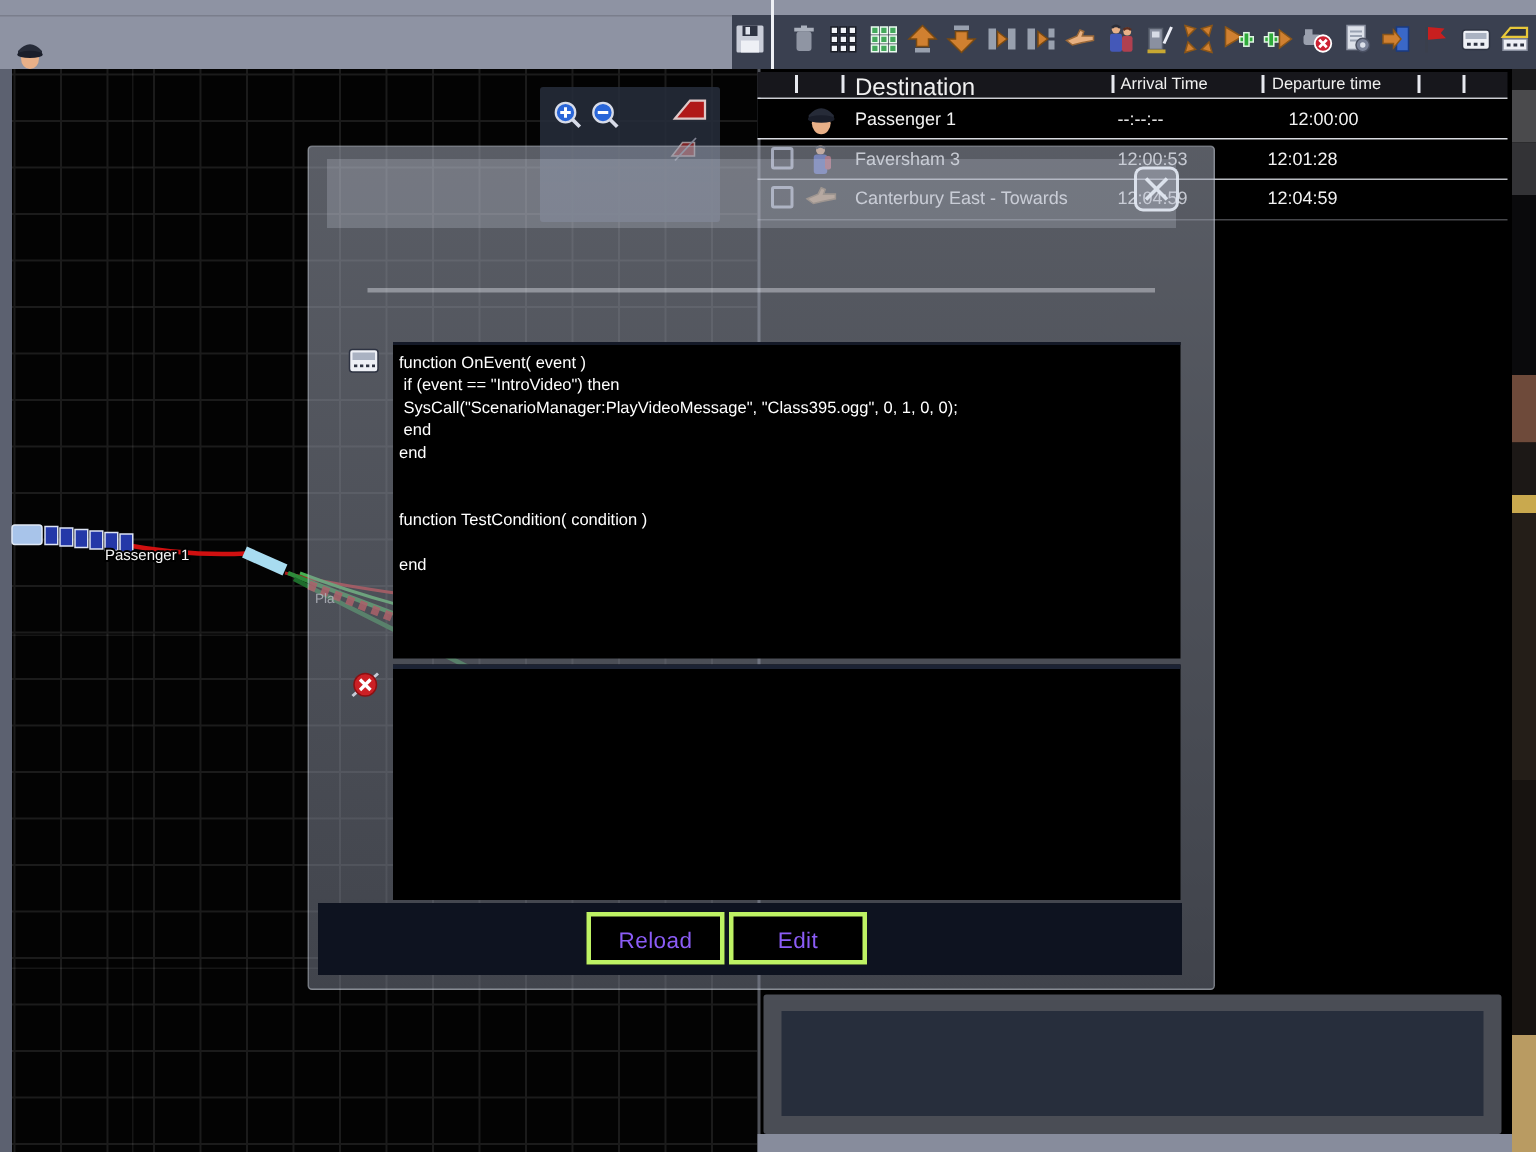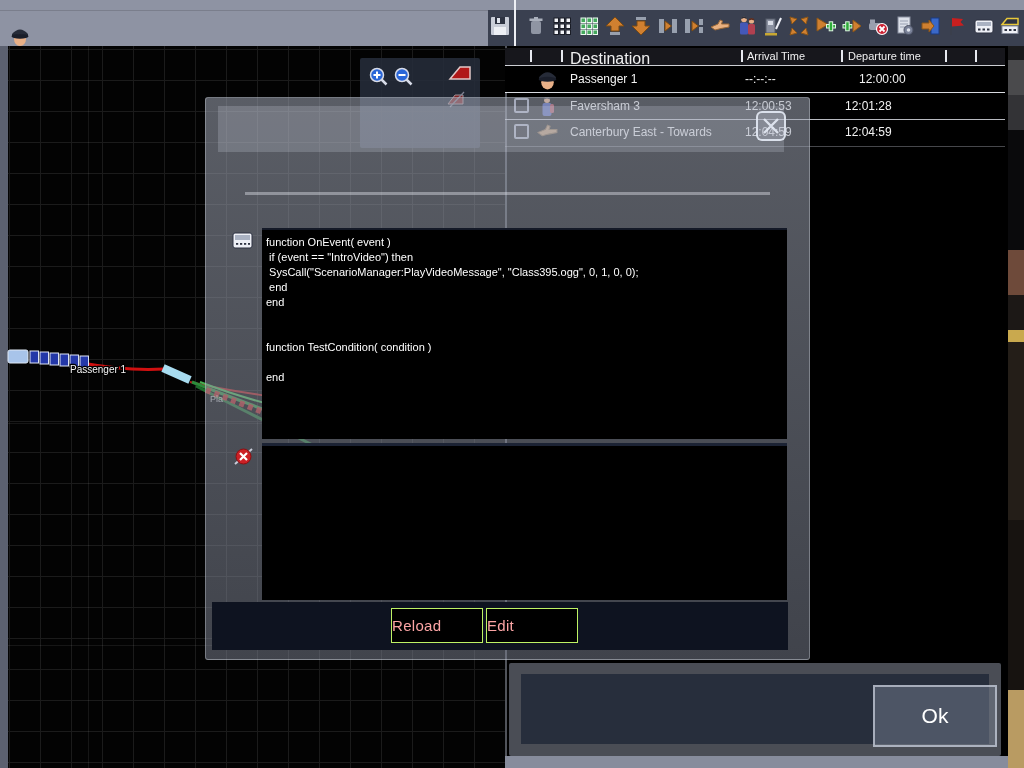--- a/index.html
+++ b/index.html
@@ -79,22 +79,22 @@
     padding:5px 0 0 4px; white-space:pre; overflow:hidden;
   }
   #console-box {
     left:262px; top:443px; width:525px; height:157px; background:#000; z-index:6;
     border-top:3px solid #1c2334; color:#fff; font:11px/15px "Liberation Sans", sans-serif;
     padding:4px; white-space:pre; overflow:hidden;
   }
   #btn-strip { left:212px; top:602px; width:576px; height:48px; background:#0e1320; z-index:6; }
   .dlg-btn {
     position:absolute; top:608px; height:35px; z-index:7; background:#000;
-    border:1px solid #bef264; color:#fca5a5; font-size:15px; letter-spacing:.3px;
-    line-height:33px; cursor:pointer;
+    border:3px solid #bef264; color:#8b5cf6; font-size:15px; letter-spacing:.3px;
+    text-align:center; line-height:33px; cursor:pointer;
   }
   #btn-reload  { left:391px; width:92px; }
   #btn-edit    { left:486px; width:92px; }
   #btn-compile { left:582px; width:204px; }
 
   
   #ok-panel { left:509px; top:663px; width:492px; height:93px;
     background:rgba(148,154,170,.5); border-radius:2px; z-index:4; }
   #ok-panel-inner { left:521px; top:674px; width:468px; height:70px; background:#272e3c; z-index:4; }
   #ok-btn {
@@ -463,16 +463,15 @@
       </svg>
   </span>
   <pre class="abs" id="console-box"></pre>
 
   <div class="abs" id="btn-strip"></div>
   <div class="dlg-btn" id="btn-reload">Reload</div>
   <div class="dlg-btn" id="btn-edit">Edit</div>
 
   <div class="abs" id="ok-panel"></div>
   <div class="abs" id="ok-panel-inner"></div>
-  <div class="abs" id="ok-btn">Ok</div>
   <div class="abs" id="bottom-strip"></div>
 
 </div>
 
 </body></html>

